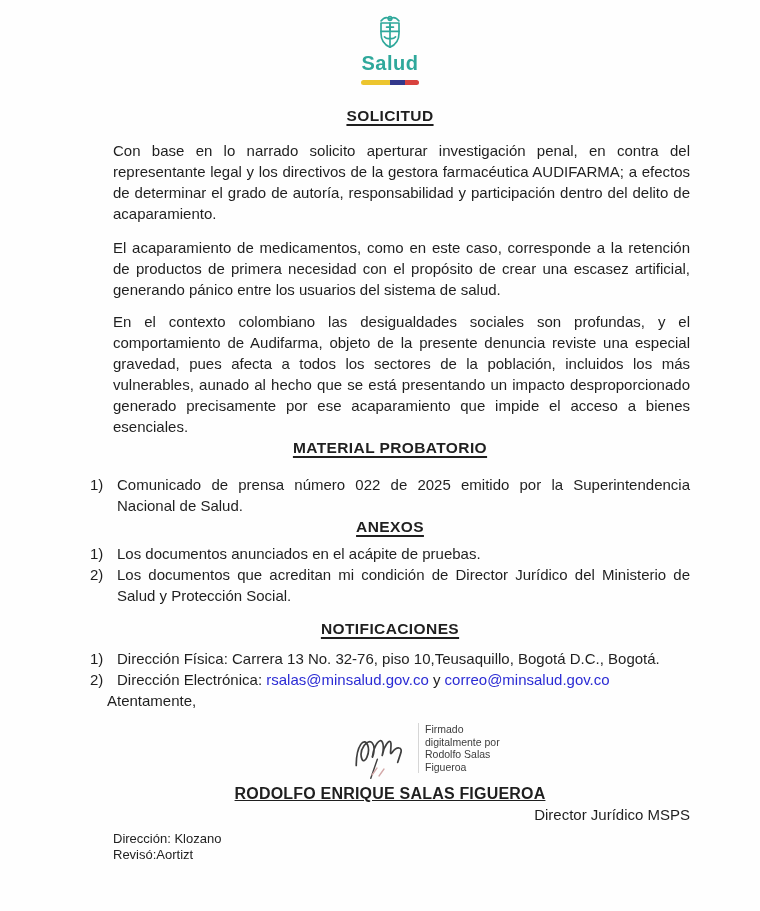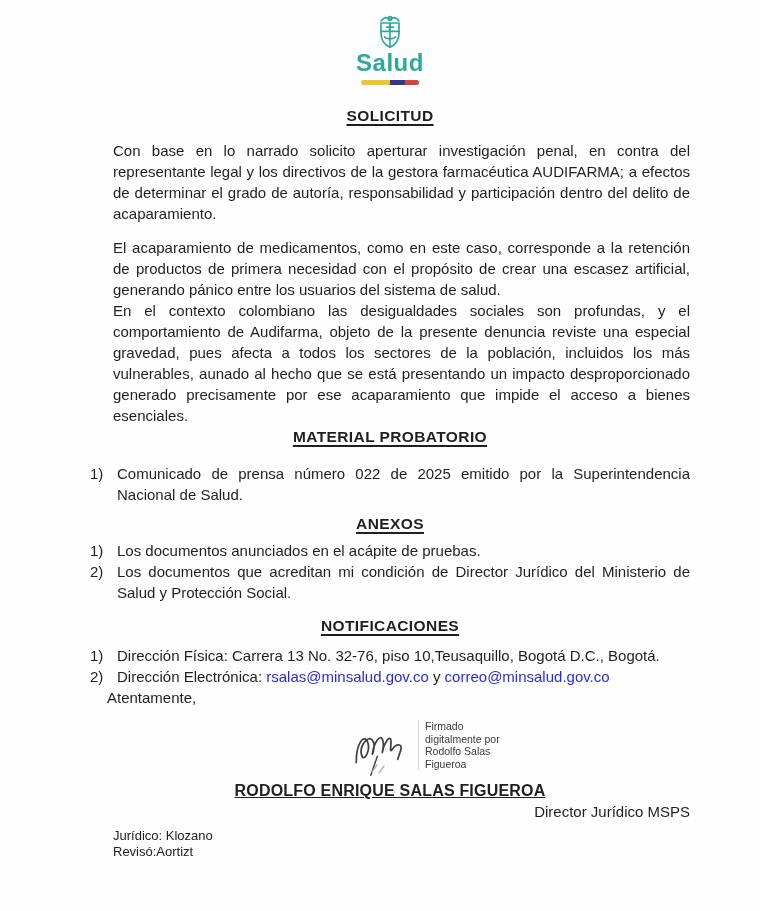--- a/index.html
+++ b/index.html
@@ -20,49 +20,49 @@
     font-size:15px;line-height:21px;
   }
   .page{width:760px;height:911px;position:relative;background:#fefefe;}
   .content{padding:14px 70px 0 90px;}
 
   
   .logo{ text-align:center; }
   .logo-emblem{ display:block;margin:0 auto; }
   .logo-title{
     display:block;margin-top:1px;
-    font-size:24px;line-height:24px;font-weight:bold;letter-spacing:.5px;
+    font-size:20px;line-height:24px;font-weight:bold;letter-spacing:.5px;
     color:var(--brand-teal);
   }
   .flag-bar{
     width:58px;height:5px;border-radius:3px;overflow:hidden;
     margin:5px auto 0;display:flex;
   }
   .flag-bar span{display:block;height:100%;}
   .flag-yellow{width:50%;background:var(--flag-yellow);}
   .flag-blue{width:25%;background:var(--flag-blue);}
   .flag-red{width:25%;background:var(--flag-red);}
 
   
   .doc-heading{
     text-align:center;font-size:15.5px;font-weight:bold;letter-spacing:.4px;
     text-decoration:underline;text-decoration-thickness:2px;text-underline-offset:3px;
   }
   .h-solicitud{margin-top:20px;}
   .h-material{margin-top:0;}
-  .h-anexos{margin-top:8px;}
+  .h-anexos{margin-top:0;}
   .h-notific{margin-top:12px;}
 
   
   .para{
     margin-left:23px;text-align:justify;
   }
   .p1{margin-top:14px;}
   .p2{margin-top:13px;}
-  .p3{}
+  .p3{margin-top:11px;}
 
   
   .num-list{list-style:none;}
   .num-item{display:flex;align-items:flex-start;}
   .num-item .num{flex:0 0 27px;}
   .num-item .itext{flex:1;text-align:justify;}
   .list-material{margin-top:16px;}
   .list-anexos{margin-top:6px;}
   .list-notific{margin-top:9px;}
   .closing{margin-left:17px;}
@@ -157,18 +157,18 @@
         </g>
         <path d="M24 50 L29 43 M31 51 L36 44" stroke="#d3a8a8" stroke-width="1.3"></path>
       </svg>
       <div class="sig-stamp">Firmado digitalmente por Rodolfo Salas Figueroa</div>
     </div>
 
     <div class="sig-name">RODOLFO ENRIQUE SALAS FIGUEROA</div>
     <div class="sig-title">Director Jurídico MSPS</div>
 
     <div class="footer">
-      <div>Jurídico: Klozano</div>
+      <div>Dirección: Klozano</div>
       <div>Revisó:Aortizt</div>
     </div>
 
   </div>
 </div>
 
 </body></html>

